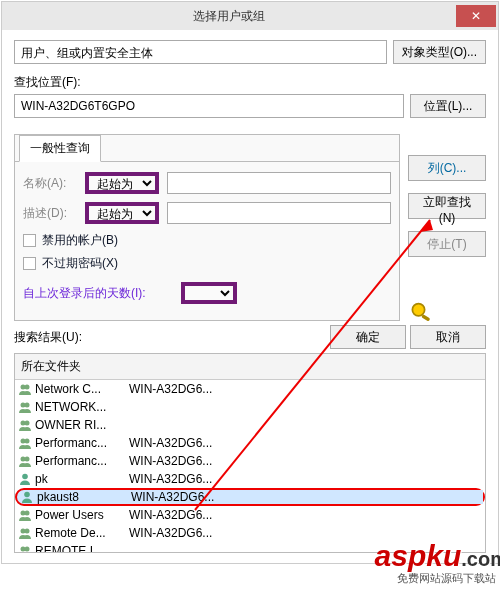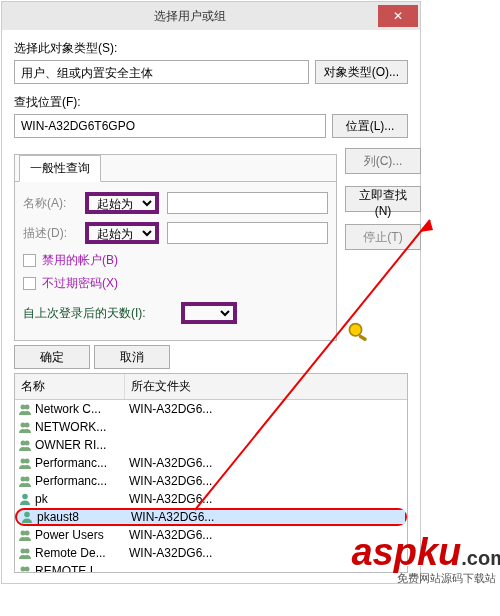--- a/index.html
+++ b/index.html
@@ -1,34 +1,34 @@
 <!DOCTYPE html>
 <html><head>
 <meta charset="utf-8">
 <style>
 * { box-sizing: border-box; font-family: "Microsoft YaHei", "SimSun", sans-serif; font-size: 12px; }
 body { margin: 0; padding: 0; width: 500px; height: 616px; background: #fff; position: relative; overflow: hidden; }
-.window { border: 1px solid #ccc; width: 420px; margin: 1px; background: #fff; }
+.window { border: 1px solid #ccc; width: 498px; margin: 1px; background: #fff; }
 .titlebar { background: #e8e8e8; height: 28px; display: flex; align-items: center; position: relative; }
 .titlebar .title { flex: 1; text-align: center; color: #333; }
 .close-btn { width: 40px; height: 22px; background: #c75050; color: #fff; display: flex; align-items: center; justify-content: center; margin-right: 2px; font-size: 14px; }
 .content { padding: 10px 12px; }
 .label { display: block; margin-bottom: 3px; color: #000; }
 .row { display: flex; gap: 6px; margin-bottom: 10px; align-items: stretch; }
 .text-input { flex: 1; border: 1px solid #aaa; padding: 4px 6px; height: 24px; background: #fff; }
 .btn { border: 1px solid #aaa; background: #f0f0f0; padding: 0 8px; height: 24px; min-width: 76px; cursor: pointer; }
 .btn:disabled { color: #888; }
 .tabs { border: 1px solid #bbb; margin-top: 6px; padding: 8px; background: #f9f9f9; position: relative; }
 .tab-header { border-bottom: 1px solid #bbb; margin: -8px -8px 10px -8px; padding: 0; }
 .tab-label { display: inline-block; border: 1px solid #bbb; border-bottom-color: #fff; background: #fff; padding: 4px 10px; margin-left: 4px; margin-bottom: -1px; }
 .form-row { display: flex; align-items: center; gap: 8px; margin-bottom: 8px; }
 .form-row .flabel { width: 54px; color: #888; }
 .combo { width: 74px; border: 4px solid #701a75; height: 22px; padding: 0 4px; background: #fafafa; color: #000000; }
 .value-input { flex: 1; border: 1px solid #aaa; height: 22px; background: #fff; }
-.chk-row { display: flex; align-items: center; gap: 6px; margin: 6px 0; color: #a21caf; }
+.chk-row { display: flex; align-items: center; gap: 6px; margin: 6px 0; color: #0f172a; }
 .chk { width: 13px; height: 13px; border: 1px solid #aaa; background: #fff; }
 .inner-wrap { display: flex; gap: 8px; }
 .inner-right { width: 78px; display: flex; flex-direction: column; gap: 12px; }
 
 .results-row { display: flex; align-items: center; gap: 8px; margin-top: 4px; margin-bottom: 4px; }
 .results-label { flex: 1; }
 .bottom-btns { display: flex; gap: 4px; }
 .listview { border: 1px solid #bbb; height: 200px; overflow: hidden; background: #fff; }
 .lv-header { display: flex; border-bottom: 1px solid #ccc; background: #f4f4f4; }
 .lv-col1 { width: 110px; padding: 4px 6px; border-right: 1px solid #ddd; }
@@ -52,21 +52,20 @@
 <div class="window">
   <div class="titlebar">
     <span class="title">选择用户或组</span>
     <div class="close-btn">
       <span>✕</span>
     </div>
   </div>
 
   <div class="content">
 
-    <span class="label">选择此对象类型(S):</span>
     <div class="row">
       <div class="text-input">用户、组或内置安全主体</div>
       <button class="btn">对象类型(O)...</button>
     </div>
 
     <span class="label">查找位置(F):</span>
     <div class="row">
       <div class="text-input">WIN-A32DG6T6GPO</div>
       <button class="btn">位置(L)...</button>
     </div>
@@ -91,49 +90,49 @@
         <div class="chk-row">
           <span class="chk"></span>
           <span>禁用的帐户(B)</span>
         </div>
         <div class="chk-row">
           <span class="chk"></span>
           <span>不过期密码(X)</span>
         </div>
 
         <div class="form-row" style="margin-top:10px;">
-          <span style="color:#14532d; width:150px;">自上次登录后的天数(I):</span>
+          <span style="color:#6d28d9; width:150px;">自上次登录后的天数(I):</span>
           <select class="combo" style="width:56px;"></select>
         </div>
       </div>
 
       <div class="inner-right">
-        <button class="btn" style="height:26px;color:#737373;">列(C)...</button>
+        <button class="btn" style="height:26px;color:#0369a1;margin-top:27px;">列(C)...</button>
         <button class="btn" style="height:26px;">立即查找(N)</button>
         <button class="btn" style="height:26px;color:#888;">停止(T)</button>
         <div style="flex:1"></div>
         <span class="magnifier">
           <svg viewBox="0 0 32 24">
               <circle cx="12" cy="10" r="7" fill="#fc0" stroke="#a80" stroke-width="2"></circle>
               <rect x="17" y="15" width="10" height="4" rx="2" fill="#a80" transform="rotate(30 17 15)"></rect>
             </svg>
         </span>
       </div>
     </div>
 
     <div class="results-row">
+      <span class="results-label">搜索结果(U):</span>
       <div class="bottom-btns">
         <button class="btn">确定</button>
         <button class="btn">取消</button>
       </div>
     </div>
 
     <div class="listview">
       <div class="lv-header">
-        <div class="lv-col1">名称</div>
         <div class="lv-col2">所在文件夹</div>
       </div>
       <div id="lv-body">
           <div class="lv-row">
             <span class="icon">
               <svg width="14" height="14" viewBox="0 0 14 14">
                 <circle cx="5" cy="5" r="2.5" fill="#7a7"></circle>
                 <circle cx="9" cy="5" r="2.5" fill="#7a7"></circle>
                 <path d="M1 13c0-2.6 1.8-4 4-4s4 1.4 4 4" fill="#7a7"></path>
                 <path d="M5 13c0-2.6 1.8-4 4-4s4 1.4 4 4" fill="#7a7"></path>
@@ -251,15 +250,15 @@
 
   </div>
 </div>
 
 <svg class="arrow-line" style="left:0;top:0;width:500px;height:616px;position:absolute;">
   <line x1="195" y1="510" x2="430" y2="220" stroke="#e00" stroke-width="2"></line>
   <polygon points="430,220 420,232 433,230" fill="#e00"></polygon>
 </svg>
 
 <div class="watermark">
-  <span style="font-size:38px">aspku</span><span style="color:#333;font-size:20px;font-style:normal;">.com</span>
+  <span style="font-size:30px">aspku</span><span style="color:#333;font-size:20px;font-style:normal;">.com</span>
 </div>
 <div class="watermark2">免费网站源码下载站</div>
 
 </body></html>

